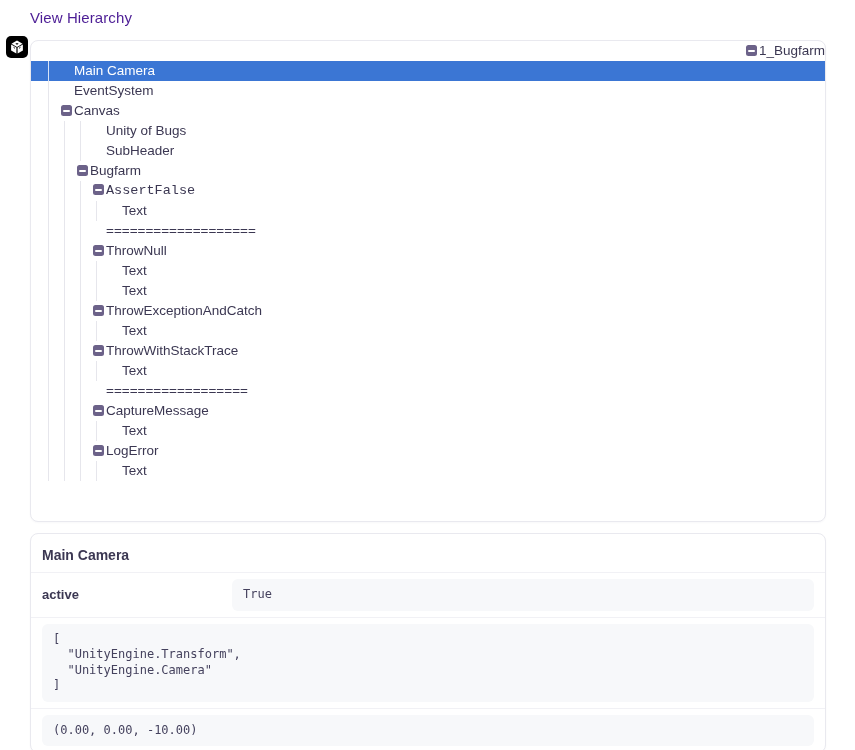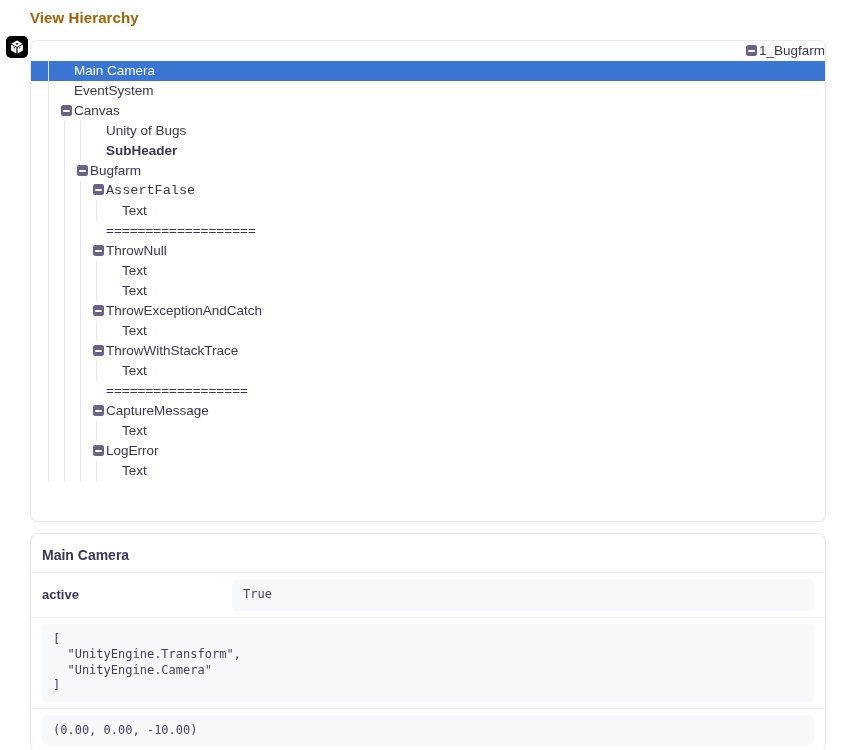--- a/index.html
+++ b/index.html
@@ -6,22 +6,22 @@
   html, body { width: 855px; height: 750px; overflow: hidden; }
   body {
     background: #ffffff;
     font-family: "Liberation Sans", "DejaVu Sans", sans-serif;
     color: #3b3752;
   }
   .wrap { padding: 9px 29px 0 30px; }
 
   .page-title {
     font-size: 15px;
-    font-weight: 700;
-    color: #a16207;
+    font-weight: 400;
+    color: #4c1d95;
     letter-spacing: .1px;
     margin-bottom: 14px;
   }
 
   .tree-wrap { position: relative; }
 
   .unity-badge {
     position: absolute;
     left: -24px; top: -4px;
     width: 22px; height: 22px;
@@ -134,21 +134,21 @@
         <path fill="#000000" d="M23.8 15.0 L20.6 16.9 L20.6 20.6 Z"></path>
       </svg>
     </div>
     <div class="panel tree-panel">
       <div id="tree-rows">
           <div class="trow" style="padding-left: 14px; text-align: right;"><span class="toggle"></span><span class="tlabel">1_Bugfarm</span></div>
           <div class="trow sel" style="padding-left: 43px;"><span class="guide" style="left: 17px;"></span><span class="tlabel">Main Camera</span></div>
           <div class="trow" style="padding-left: 43px;"><span class="guide" style="left: 17px;"></span><span class="tlabel">EventSystem</span></div>
           <div class="trow" style="padding-left: 30px;"><span class="guide" style="left: 17px;"></span><span class="toggle"></span><span class="tlabel">Canvas</span></div>
           <div class="trow" style="padding-left: 75px;"><span class="guide" style="left: 17px;"></span><span class="guide" style="left: 33px;"></span><span class="guide" style="left: 49px;"></span><span class="tlabel">Unity of Bugs</span></div>
-          <div class="trow" style="padding-left: 75px; font-weight: bold;"><span class="guide" style="left: 17px;"></span><span class="guide" style="left: 33px;"></span><span class="guide" style="left: 49px;"></span><span class="tlabel">SubHeader</span></div>
+          <div class="trow" style="padding-left: 75px;"><span class="guide" style="left: 17px;"></span><span class="guide" style="left: 33px;"></span><span class="guide" style="left: 49px;"></span><span class="tlabel">SubHeader</span></div>
           <div class="trow" style="padding-left: 46px;"><span class="guide" style="left: 17px;"></span><span class="guide" style="left: 33px;"></span><span class="toggle"></span><span class="tlabel">Bugfarm</span></div>
           <div class="trow" style="padding-left: 62px; font-family: Liberation Mono, monospace;"><span class="guide" style="left: 17px;"></span><span class="guide" style="left: 33px;"></span><span class="guide" style="left: 49px;"></span><span class="toggle"></span><span class="tlabel">AssertFalse</span></div>
           <div class="trow" style="padding-left: 91px;"><span class="guide" style="left: 17px;"></span><span class="guide" style="left: 33px;"></span><span class="guide" style="left: 49px;"></span><span class="guide" style="left: 65px;"></span><span class="tlabel">Text</span></div>
           <div class="trow" style="padding-left: 75px;"><span class="guide" style="left: 17px;"></span><span class="guide" style="left: 33px;"></span><span class="guide" style="left: 49px;"></span><span class="tlabel">===================</span></div>
           <div class="trow" style="padding-left: 62px;"><span class="guide" style="left: 17px;"></span><span class="guide" style="left: 33px;"></span><span class="guide" style="left: 49px;"></span><span class="toggle"></span><span class="tlabel">ThrowNull</span></div>
           <div class="trow" style="padding-left: 91px;"><span class="guide" style="left: 17px;"></span><span class="guide" style="left: 33px;"></span><span class="guide" style="left: 49px;"></span><span class="guide" style="left: 65px;"></span><span class="tlabel">Text</span></div>
           <div class="trow" style="padding-left: 91px;"><span class="guide" style="left: 17px;"></span><span class="guide" style="left: 33px;"></span><span class="guide" style="left: 49px;"></span><span class="guide" style="left: 65px;"></span><span class="tlabel">Text</span></div>
           <div class="trow" style="padding-left: 62px;"><span class="guide" style="left: 17px;"></span><span class="guide" style="left: 33px;"></span><span class="guide" style="left: 49px;"></span><span class="toggle"></span><span class="tlabel">ThrowExceptionAndCatch</span></div>
           <div class="trow" style="padding-left: 91px;"><span class="guide" style="left: 17px;"></span><span class="guide" style="left: 33px;"></span><span class="guide" style="left: 49px;"></span><span class="guide" style="left: 65px;"></span><span class="tlabel">Text</span></div>
           <div class="trow" style="padding-left: 62px;"><span class="guide" style="left: 17px;"></span><span class="guide" style="left: 33px;"></span><span class="guide" style="left: 49px;"></span><span class="toggle"></span><span class="tlabel">ThrowWithStackTrace</span></div>

